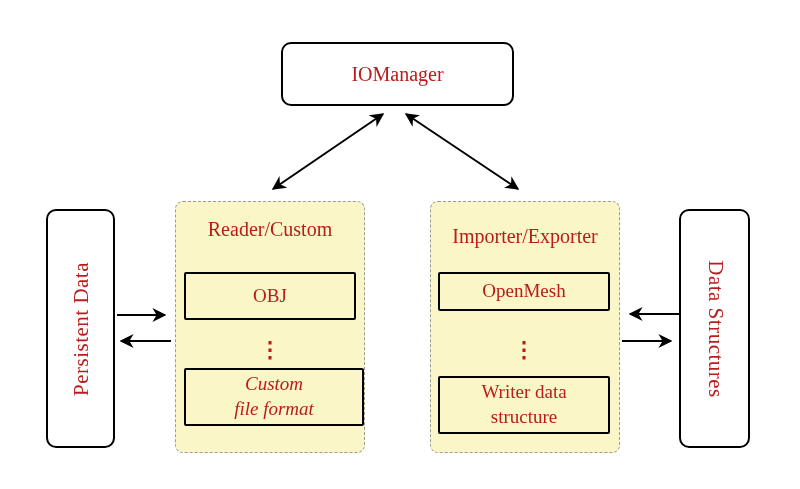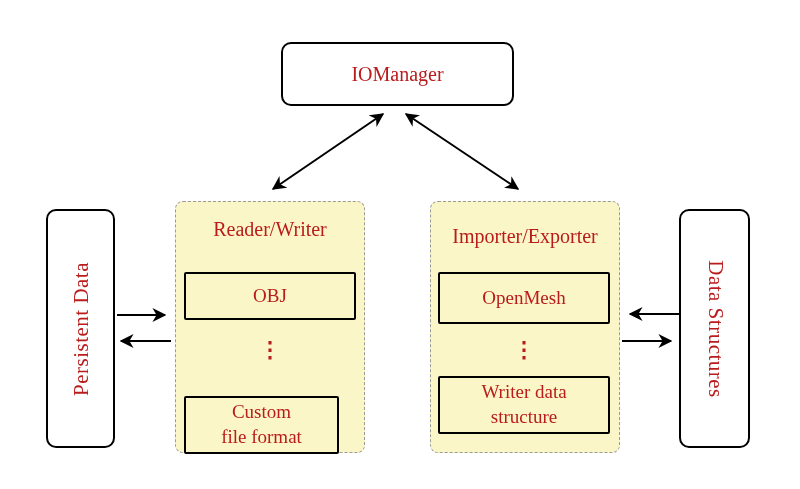--- a/index.html
+++ b/index.html
@@ -108,29 +108,29 @@
     <line x1="171" y1="341" x2="121" y2="341" marker-end="url(#ah)"></line>
     <line x1="680" y1="314" x2="630" y2="314" marker-end="url(#ah)"></line>
     <line x1="622" y1="341" x2="671" y2="341" marker-end="url(#ah)"></line>
   </svg>
 
   <div class="node" style="left:281px; top:42px; width:233px; height:64px;">
     <span>IOManager</span>
   </div>
 
   <div class="container" style="left:175px; top:201px; width:190px; height:252px;"></div>
-  <div class="container-title" style="left:175px; top:218px; width:190px;">Reader/Writer</div>
+  <div class="container-title" style="left:175px; top:218px; width:190px;">Reader/Custom</div>
   <div class="inner-box" style="left:184px; top:272px; width:172px; height:48px;">OBJ</div>
   <div class="dots" style="left:184px; top:331px; width:172px; height:38px;">⋮</div>
-  <div class="inner-box" style="left:184px; top:396px; width:155px; height:58px;">Custom
+  <div class="inner-box" style="left:184px; top:368px; width:180px; height:58px;font-style:italic;">Custom
 file format</div>
 
   <div class="container" style="left:430px; top:201px; width:190px; height:252px;"></div>
   <div class="container-title" style="left:430px; top:225px; width:190px;">Importer/Exporter</div>
-  <div class="inner-box" style="left:438px; top:272px; width:172px; height:52px;">OpenMesh</div>
+  <div class="inner-box" style="left:438px; top:272px; width:172px; height:39px;">OpenMesh</div>
   <div class="dots" style="left:438px; top:331px; width:172px; height:38px;">⋮</div>
   <div class="inner-box" style="left:438px; top:376px; width:172px; height:58px;">Writer data
 structure</div>
 
   <div class="side-node" style="left:46px; top:209px; width:69px; height:239px;">
     <span class="vlabel ccw">Persistent Data</span>
   </div>
 
   <div class="side-node" style="left:679px; top:209px; width:71px; height:239px;">
     <span class="vlabel cw">Data Structures</span>

